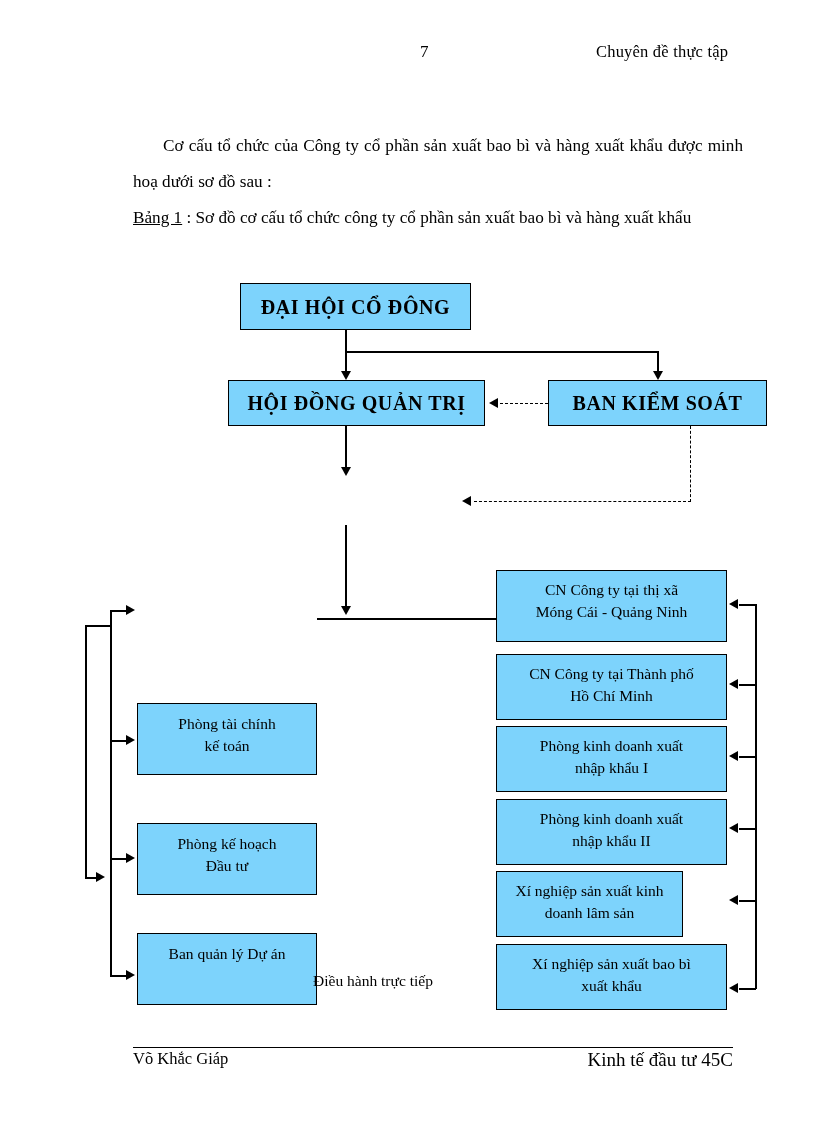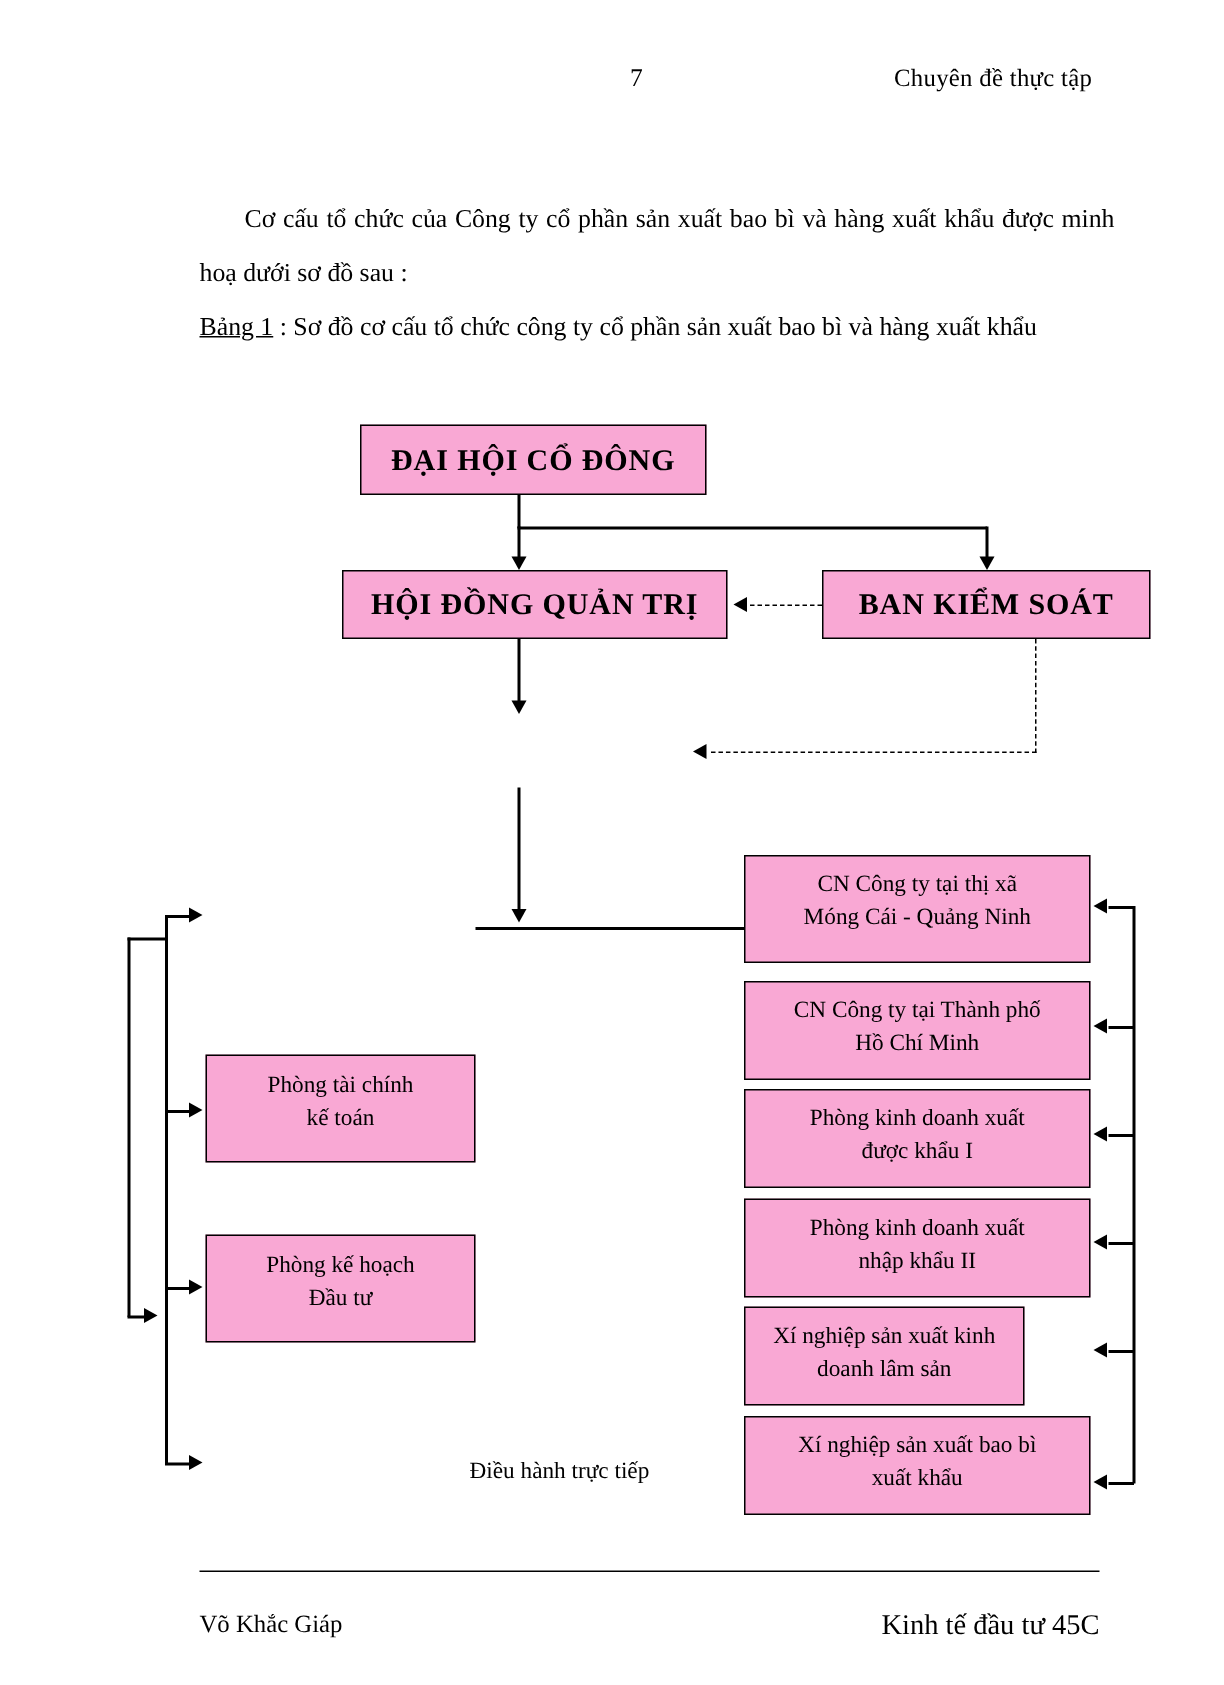--- a/index.html
+++ b/index.html
@@ -72,21 +72,21 @@
     position: absolute;
     left: 0;
     top: 0;
     width: 816px;
     height: 1123px;
   }
   .node {
     position: absolute;
     box-sizing: border-box;
     border: 1.6px solid #000000;
-    background: #f9a8d4;
+    background: #7dd3fc;
     display: flex;
     align-items: flex-start;
     justify-content: flex-start;
     text-align: center;
     z-index: 3;
   }
   .node .node-label {
     display: block;
     width: 100%;
   }
@@ -171,21 +171,21 @@
     width: 600px;
   }
   #footer .rule {
     width: 600px;
     height: 1.3px;
     background: #000000;
   }
   #footer .row {
     position: relative;
     height: 30px;
-    margin-top: 25px;
+    margin-top: 1px;
   }
   #footer .f-left {
     position: absolute;
     left: 0;
     top: 0;
     font-size: 16.5px;
   }
   #footer .f-right {
     position: absolute;
     right: 0;
@@ -225,31 +225,34 @@
 
 
     <div class="node unit" style="left:137px; top:703px; width:180px; height:72px;">
       <span class="node-label"><span>Phòng tài chính</span><br><span>kế toán</span></span>
     </div>
 
     <div class="node unit" style="left:137px; top:823px; width:180px; height:72px;">
       <span class="node-label"><span>Phòng kế hoạch</span><br><span>Đầu tư</span></span>
     </div>
 
+    <div class="node unit" style="left:137px; top:933px; width:180px; height:72px;">
+      <span class="node-label">Ban quản lý  Dự án</span>
+    </div>
 
     <div class="node unit-right" style="left:496px; top:654px; width:231px; height:66px;">
       <span class="node-label"><span>CN Công ty tại Thành phố</span><br><span>Hồ Chí Minh</span></span>
     </div>
 
     <div class="node unit-right" style="left:496px; top:570px; width:231px; height:72px;">
       <span class="node-label"><span>CN Công ty tại thị xã</span><br><span>Móng Cái  - Quảng Ninh</span></span>
     </div>
 
     <div class="node unit-right" style="left:496px; top:726px; width:231px; height:66px;">
-      <span class="node-label"><span>Phòng kinh  doanh xuất</span><br><span>được khẩu I</span></span>
+      <span class="node-label"><span>Phòng kinh  doanh xuất</span><br><span>nhập khẩu I</span></span>
     </div>
 
     <div class="node unit-right" style="left:496px; top:799px; width:231px; height:66px;">
       <span class="node-label"><span>Phòng kinh  doanh xuất</span><br><span>nhập khẩu II</span></span>
     </div>
 
     <div class="node unit-right" style="left:496px; top:871px; width:187px; height:66px;">
       <span class="node-label"><span>Xí nghiệp  sản xuất kinh</span><br><span>doanh lâm sản</span></span>
     </div>
 

